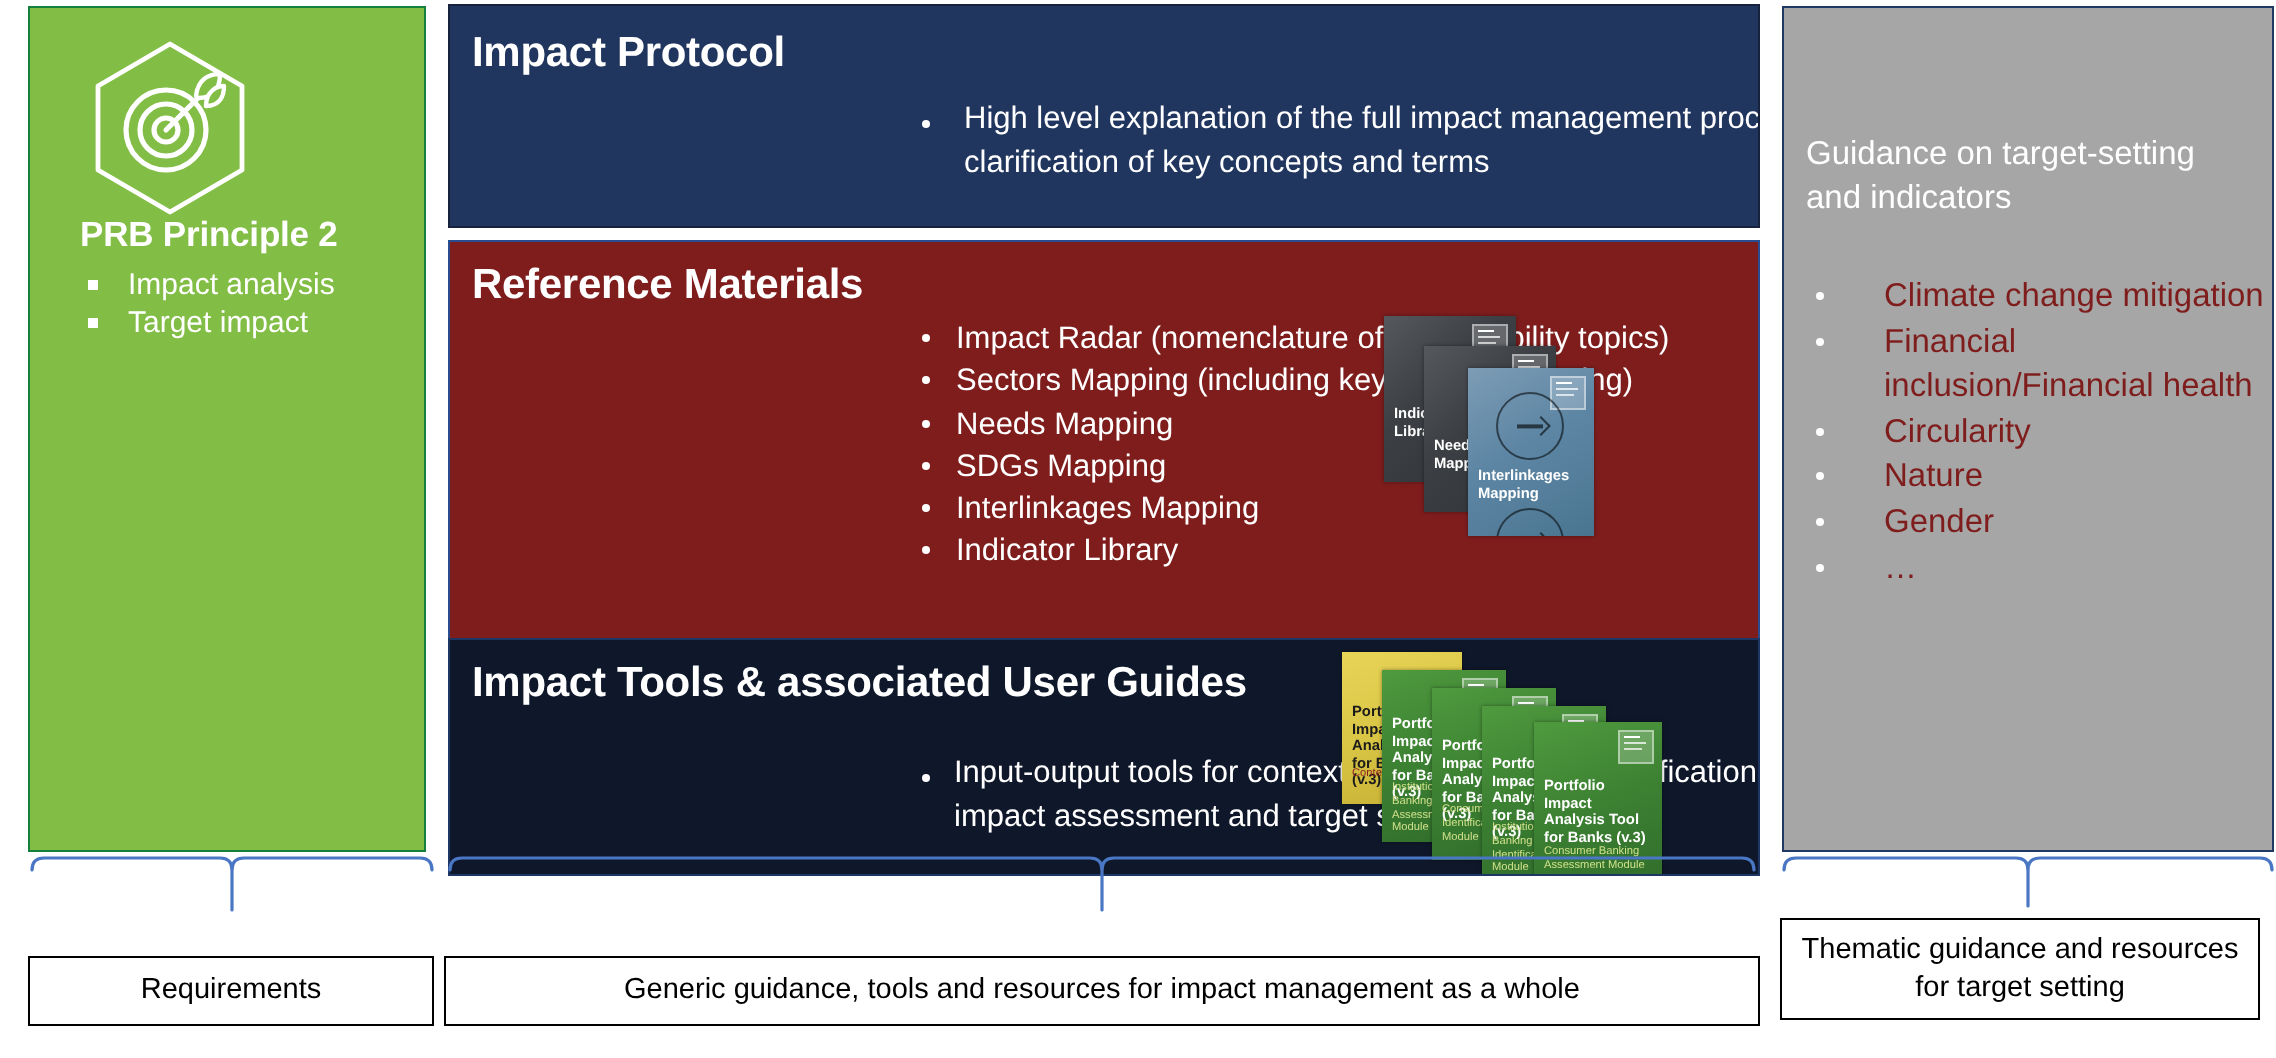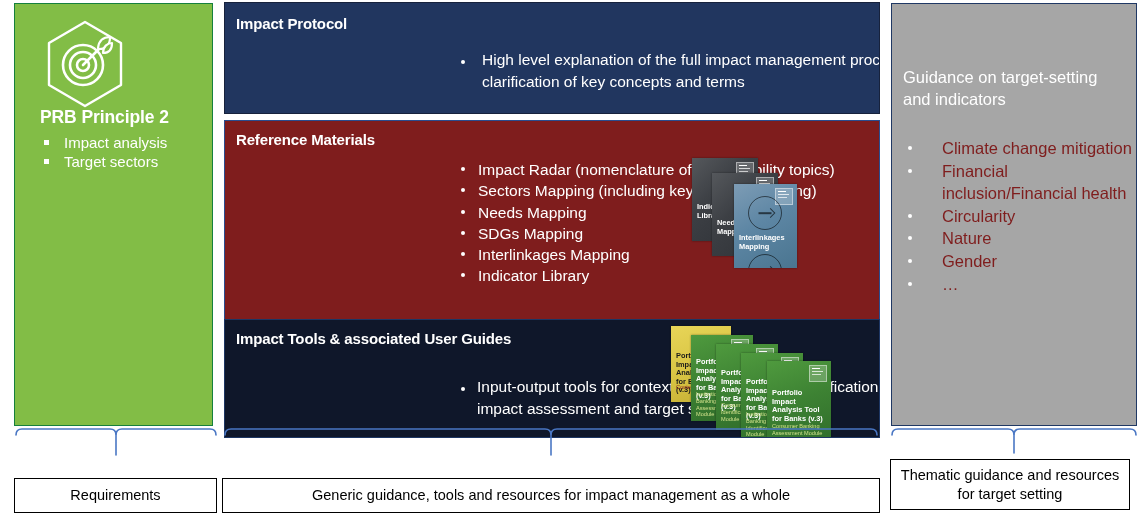--- a/index.html
+++ b/index.html
@@ -57,21 +57,21 @@
     box-sizing:border-box;
     border:1px solid #17223c;
     overflow:hidden;
   }
   .panel-protocol{ top:2px;  height:112px; background:#21365F; }
   .panel-reference{ top:120px; height:214px; background:#7f1d1d; border-color:#2a4d8f;}
   .panel-tools{ top:319px; height:119px; background:#0f172a; border-color:#1d3663;}
 
   .panel-title{
     position:absolute;
-    font-size:15px; font-weight:bold; color:#ffffff;
+    font-size:21px; font-weight:bold; color:#ffffff;
     letter-spacing:-0.15px;
     white-space:nowrap;
   }
   .panel-protocol .panel-title{ left:11px; top:12px; }
   .panel-reference .panel-title{ left:11px; top:10px; }
   .panel-tools .panel-title{ left:11px; top:10px; }
 
   .blue-list{
     position:absolute; margin:0; padding:0; list-style:none;
   }
@@ -216,21 +216,21 @@
         <circle cx="44" cy="47" r="13" fill="none" stroke="#ffffff" stroke-width="2.6"></circle>
         <circle cx="44" cy="47" r="6" fill="none" stroke="#ffffff" stroke-width="2.6"></circle>
         <line x1="44" y1="47" x2="63" y2="28" stroke="#ffffff" stroke-width="2.6" stroke-linecap="round"></line>
         <path d="M59,30 c1,-9 7,-11 12,-11 c0,6 -2,12 -11,12 z" fill="#82BD46" stroke="#ffffff" stroke-width="2.2" stroke-linejoin="round"></path>
         <path d="M64,35 c0,-7 5,-10 9,-10 c0,5 -2,10 -9,10 z" fill="#82BD46" stroke="#ffffff" stroke-width="2.2" stroke-linejoin="round"></path>
       </svg>
     </div>
     <div class="green-title">PRB Principle 2</div>
     <ul class="green-list">
       <li><span class="sq"></span><span>Impact analysis</span></li>
-      <li><span class="sq"></span><span>Target sectors</span></li>
+      <li><span class="sq"></span><span>Target impact</span></li>
     </ul>
   </div>
 
   <div class="blue-panel panel-protocol">
     <div class="panel-title">Impact Protocol</div>
     <span class="protocol-bullet"></span>
     <div class="protocol-text">High level explanation of the full impact management process and clarification of key concepts and terms</div>
 
   </div>
 

